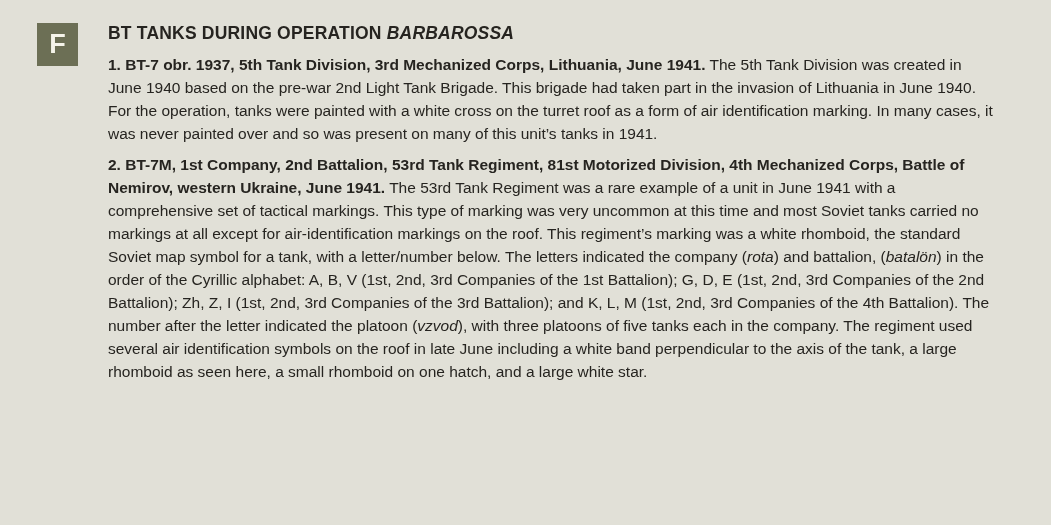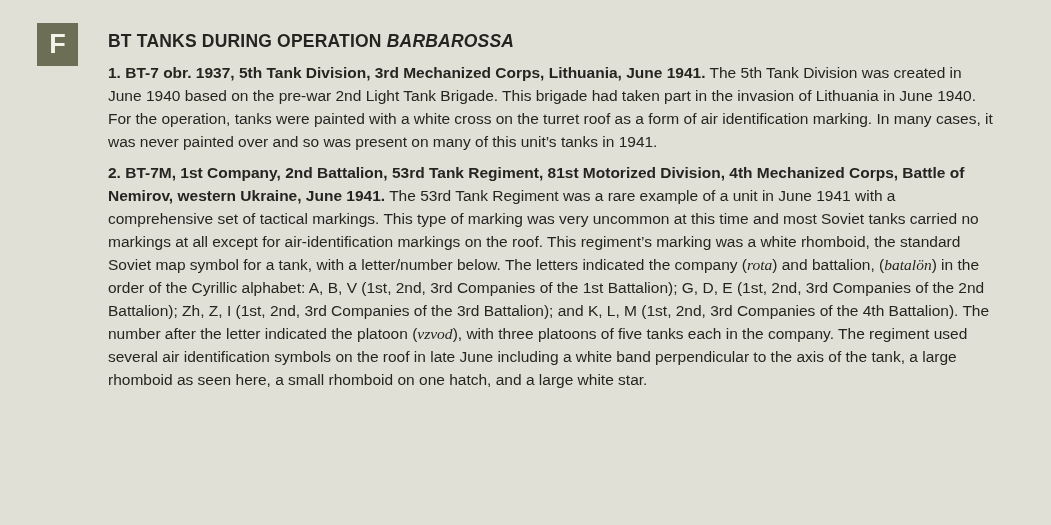--- a/index.html
+++ b/index.html
@@ -36,37 +36,37 @@
     font-size: 27px;
     line-height: 1;
   }
   .caption-content {
     position: absolute;
     left: 108px;
     top: 17px;
     width: 888px;
   }
   h1.plate-title {
-    margin: 12px 0 3px 0;
+    margin: 4px 0 3px 0;
     font-size: 17.5px;
     line-height: 24px;
     font-weight: 700;
     letter-spacing: 0.2px;
   }
   h1.plate-title .it {
     font-style: italic;
   }
   .paras p {
     margin: 8px 0 7px 0;
     font-size: 15.5px;
     line-height: 23px;
     font-weight: 400;
   }
   .paras .b { font-weight: 700; }
-  .paras .i { font-style: italic; font-family: Liberation Serif, serif; }
+  .paras .i { font-style: italic; }
 </style>
 </head>
 <body>
 
 <div class="plate-panel">
 
   <div class="plate-badge">
     <span>F</span>
   </div>
 

